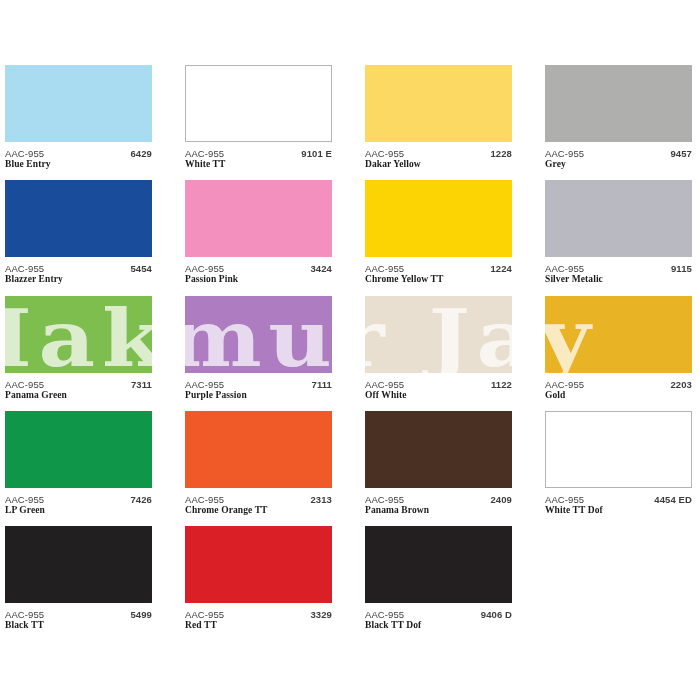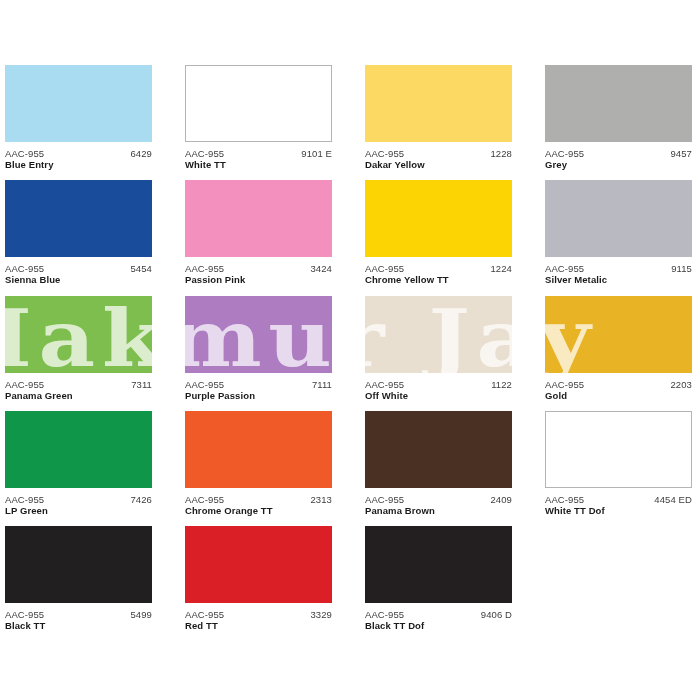--- a/index.html
+++ b/index.html
@@ -41,29 +41,30 @@
     justify-content: space-between;
     align-items: baseline;
     width: 147px;
     padding-top: 6px;
     font-size: 9.5px;
     line-height: 11px;
     color: #3d3d3d;
     letter-spacing: 0.1px;
   }
   .meta .brand { font-weight: 400; }
-  .meta .code  { font-weight: 400; }
+  .meta .code  { font-weight: 700; }
   .name {
     width: 147px;
     font-size: 9.5px;
     line-height: 11px;
     font-weight: bold;
     color: #1a1a1a;
     letter-spacing: 0.1px;
     white-space: nowrap;
+    font-family: Liberation Serif, serif;
   }
   
   #watermark {
     position: absolute;
     left: 0;
     top: 296px;
     width: 596px;
     height: 84px;
     pointer-events: none;
     display: flex;
@@ -119,21 +120,21 @@
           <span class="code">9457</span>
         </div>
         <div class="name">Grey</div>
       </div>
       <div class="swatch-cell" style="left: 5px; top: 180px;">
         <div class="chip" title="Blazzer Blue" style="background: rgb(26, 76, 156);"></div>
         <div class="meta">
           <span class="brand">AAC-955</span>
           <span class="code">5454</span>
         </div>
-        <div class="name">Sienna Blue</div>
+        <div class="name">Blazzer Entry</div>
       </div>
       <div class="swatch-cell" style="left: 185px; top: 180px;">
         <div class="chip" title="Carnival Pink" style="background: rgb(244, 144, 190);"></div>
         <div class="meta">
           <span class="brand">AAC-955</span>
           <span class="code">3424</span>
         </div>
         <div class="name">Passion Pink</div>
       </div>
       <div class="swatch-cell" style="left: 365px; top: 180px;">

